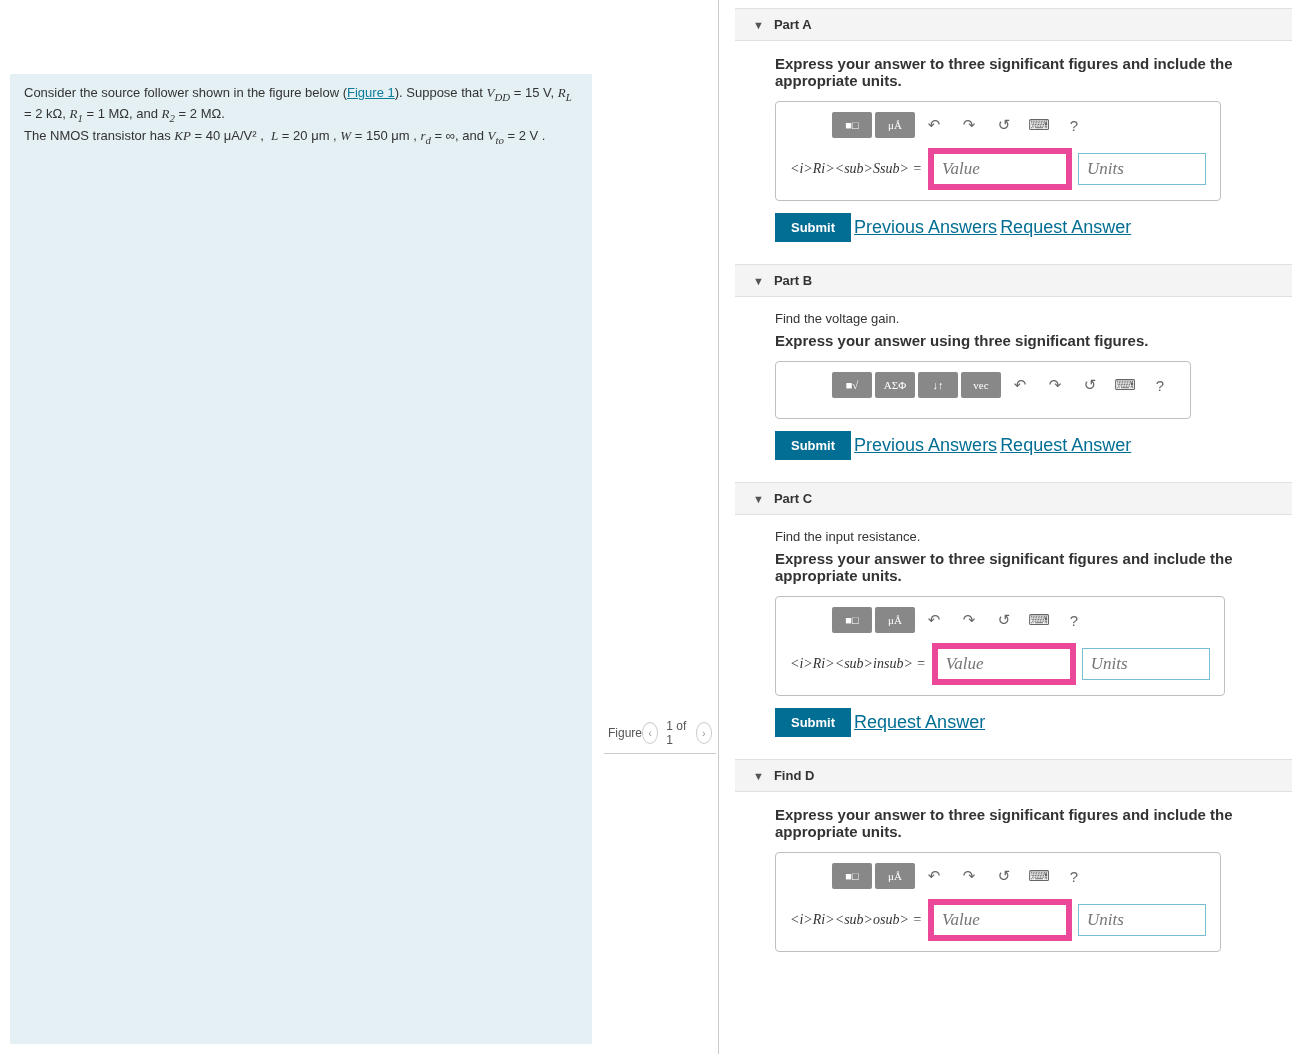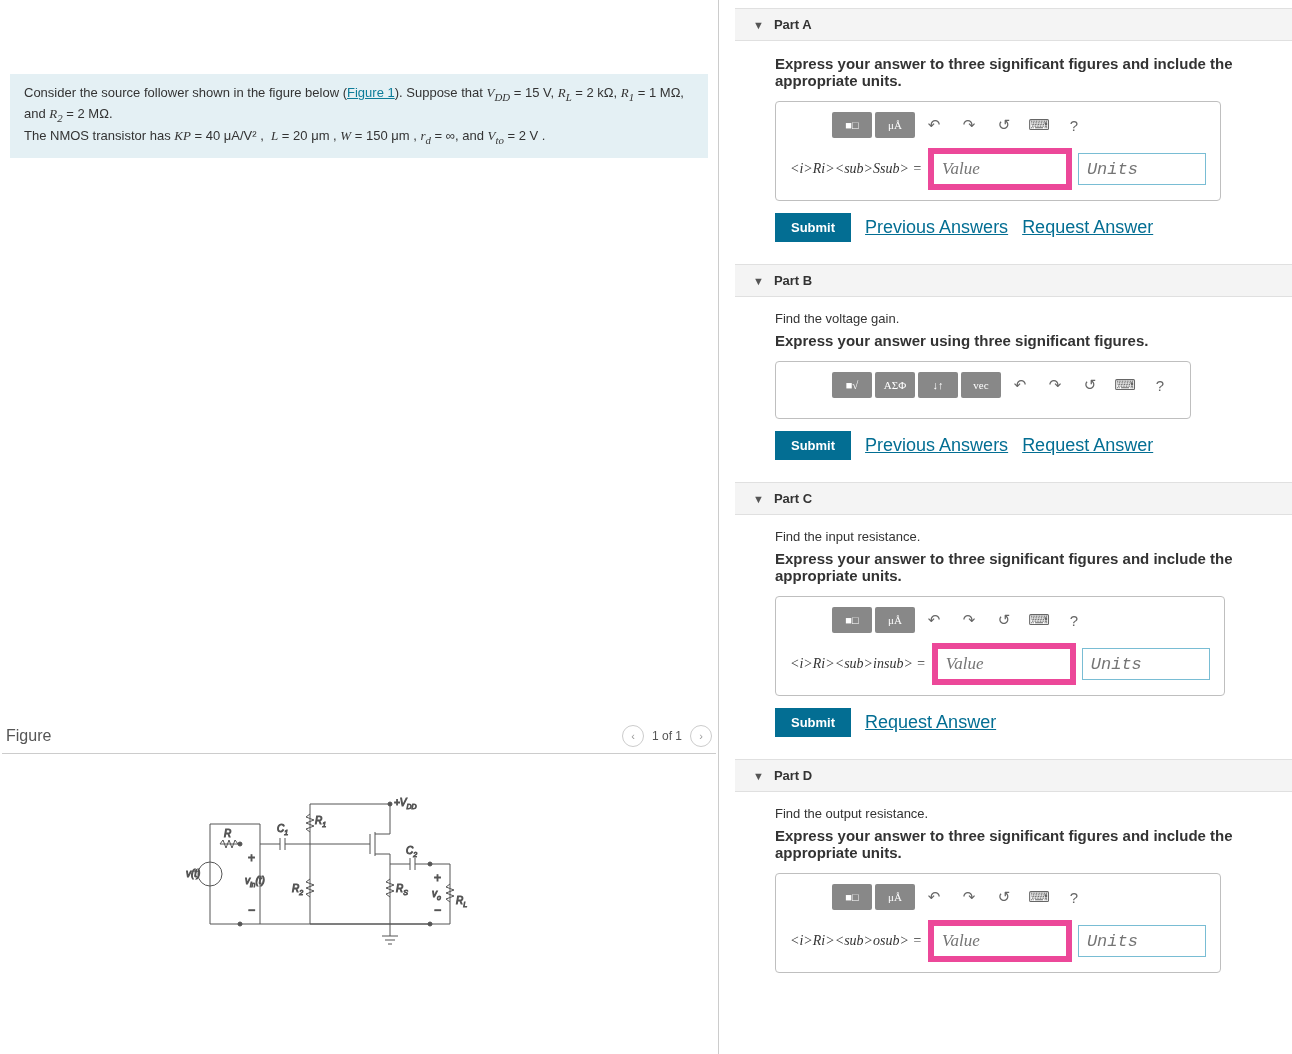--- a/index.html
+++ b/index.html
@@ -1,45 +1,45 @@
 <!DOCTYPE html>
 <html><head>
 <meta charset="utf-8">
 <style>
   html,body{margin:0;padding:0;font-family:Helvetica,Arial,sans-serif;font-size:13px;color:#333;background:#fff}
   .page{display:flex;width:1292px;min-height:1054px}
-  .left{width:718px;display:flex;flex-direction:column;box-sizing:border-box}
+  .left{width:718px;display:flex;flex-direction:row;box-sizing:border-box}
   .right{flex:1;border-left:1px solid #ccc;padding:0 0 0 16px;box-sizing:border-box}
   .intro{background:#e4f0f4;padding:10px 14px;margin:74px 10px 10px 10px;font-size:13px;line-height:1.45;color:#333}
   .intro a{color:#0c7c99;text-decoration:underline}
   .intro-var{font-family:'Times New Roman',serif;font-style:italic}
   .figure-area{margin-top:auto}
   .figure-head{display:flex;align-items:center;border-bottom:1px solid #ccc;padding:6px 4px;margin:0 2px}
-  .figure-title{color:#555;font-size:16px}
+  .figure-title{color:#555;font-size:12px}
   .fig-pager{margin-left:auto;display:flex;align-items:center;gap:8px;color:#555;font-size:12px}
   .fig-nav{width:20px;height:20px;border:1px solid #ccc;border-radius:50%;display:flex;align-items:center;justify-content:center;color:#999;cursor:pointer;font-size:11px}
   .figure-body{position:relative;height:300px;overflow:auto}
   .circuit{position:absolute;left:180px;top:30px}
   .part{margin:8px 0 0 0}
   .part-head{display:flex;align-items:center;background:#f4f4f4;padding:8px 18px;border-top:1px solid #e0e0e0;border-bottom:1px solid #e0e0e0;color:#333;font-weight:bold;font-size:13px}
   .part-head .caret{margin-right:10px;font-size:11px;color:#555}
   .part-body{padding:14px 0 14px 40px}
   .prompt{color:#333;font-size:13px;margin-bottom:6px}
   .inst{color:#333;font-size:15px;font-weight:bold;margin-bottom:12px}
   .input-panel{border:1px solid #bfbfbf;border-radius:4px;display:inline-block;padding:10px 14px}
   .toolbar{display:flex;align-items:center;gap:3px;margin-bottom:10px;margin-left:42px}
   .toolbar2{display:flex;align-items:center;gap:3px;margin-bottom:10px;margin-left:42px}
   .tool{height:26px;min-width:28px;background:#888;color:#fff;border-radius:2px;display:flex;align-items:center;justify-content:center;font-size:11px;padding:0 6px;cursor:pointer;font-family:'Times New Roman',serif}
   .toolg{height:26px;min-width:24px;color:#666;display:flex;align-items:center;justify-content:center;font-size:15px;cursor:pointer;padding:0 4px}
   .answer-row{display:flex;align-items:center;gap:6px}
   .symlabel{font-family:'Times New Roman',serif;font-style:italic;font-size:14px;min-width:32px;text-align:center}
   .inp{border:6px solid #ec4899;height:30px;width:116px;padding:0 8px;font-family:'Times New Roman',serif;font-size:17px;font-style:italic;color:#888}
-  .inp-units{border:1px solid #79bdd4;height:30px;width:110px;padding:0 8px;font-family:Liberation Mono, monospace;font-size:17px;font-style:italic;color:#888}
+  .inp-units{border:1px solid #79bdd4;height:30px;width:110px;padding:0 8px;font-family:Liberation Serif, serif;font-size:17px;font-style:italic;color:#888}
   .inp-long{border:1px solid #79bdd4;height:30px;width:306px;padding:0 8px;font-family:'Times New Roman',serif;font-size:17px}
-  .actions{margin-top:12px;display:flex;align-items:center;gap:14px}
+  .actions{margin-top:12px;display:flex;align-items:center;gap:3px}
   .submit-btn{background:#036e93;color:#fff;border:none;padding:7px 16px;font-size:13px;font-weight:bold;cursor:pointer}
   .lnk{color:#036e93;font-size:18px;text-decoration:underline;cursor:pointer}
 </style>
 </head>
 <body>
 
 <div class="page">
 
   <div class="left">
     <div class="intro">
@@ -202,23 +202,23 @@
       <input class="inp" placeholder="Value" style="">
       <input class="inp-units" placeholder="Units" style="">
     </div></div><div class="actions">
             <button class="submit-btn">Submit</button>
             <span class="lnk">Request Answer</span>
           </div></div>
       </div>
       <div class="part">
         <div class="part-head">
     <span class="caret">▼</span>
-    <span>Part D</span>
-        </div>
-        <div class="part-body"><div class="prompt">Find the output resistance.</div><div class="inst">Express your answer to three significant figures and include the appropriate units.</div><div class="input-panel"><div class="toolbar">
+    <span>Find D</span>
+        </div>
+        <div class="part-body"><div class="inst">Express your answer to three significant figures and include the appropriate units.</div><div class="input-panel"><div class="toolbar">
               <div class="tool">■□</div>
               <div class="tool">μÅ</div>
               <div class="toolg">↶</div>
               <div class="toolg">↷</div>
               <div class="toolg">↺</div>
               <div class="toolg">⌨</div>
               <div class="toolg">?</div>
             </div><div class="answer-row">
       <span class="symlabel">&lt;<i>i</i>&gt;Ri&gt;&lt;<i>s</i><i>u</i><i>b</i>&gt;os<i>u</i><i>b</i>&gt; =</span>
       <input class="inp" placeholder="Value" style="">

